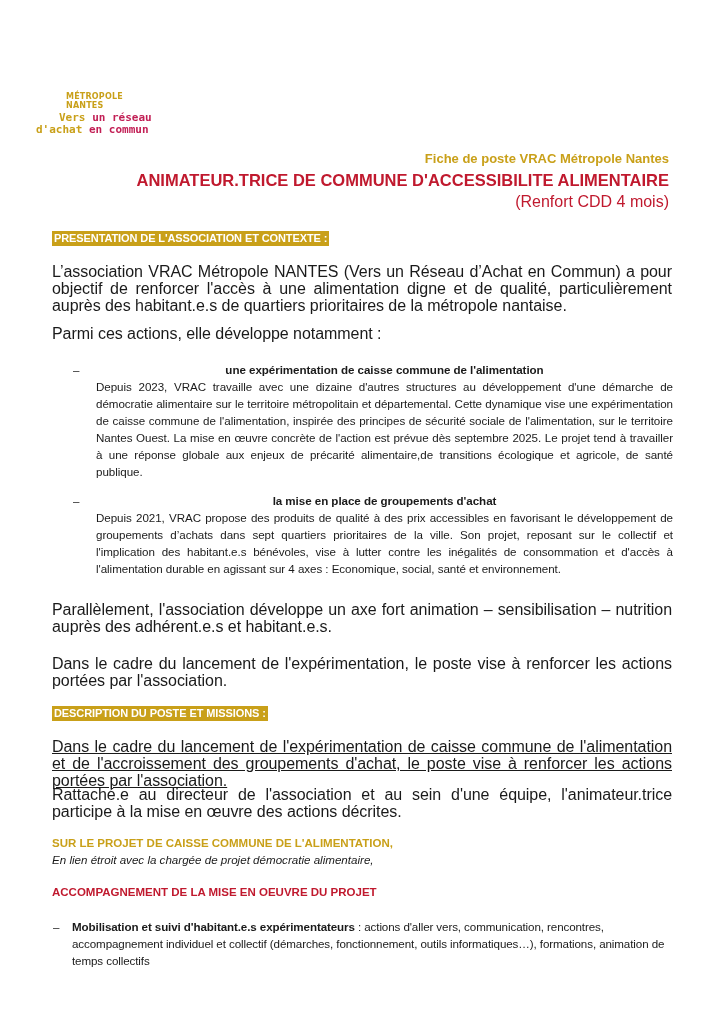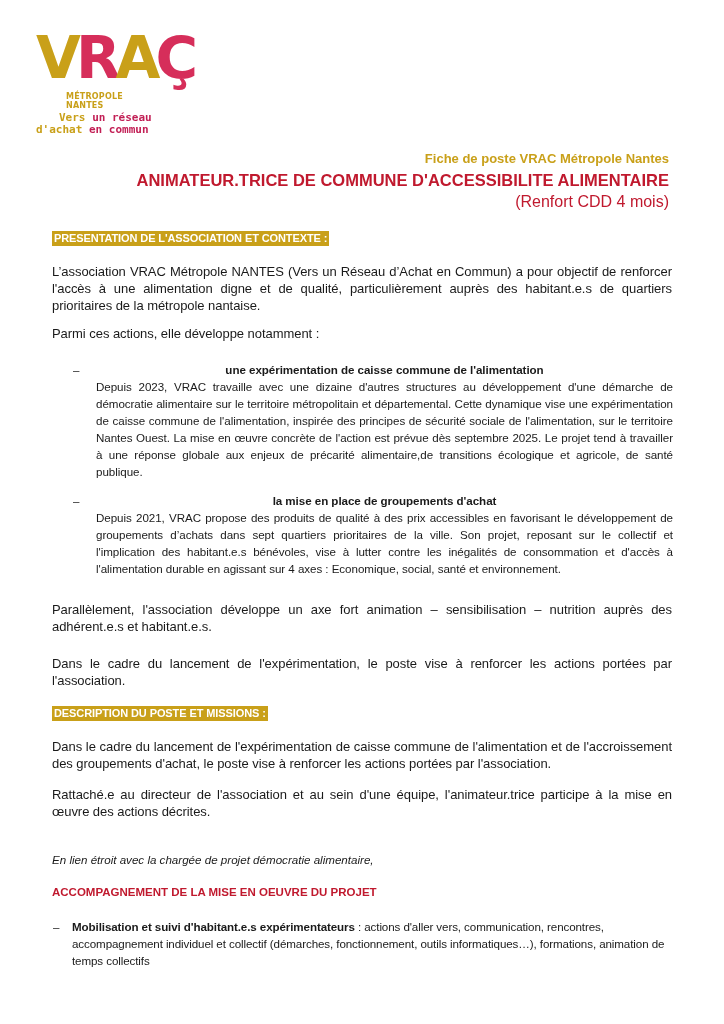--- a/index.html
+++ b/index.html
@@ -26,21 +26,21 @@
   
   .title-block { position: absolute; left: 0; top: 150px; width: 669px; text-align: right; }
   .kicker { font-weight: bold; font-size: 13px; color: #c9a019; line-height: 18px; }
   .main-title { font-weight: bold; font-size: 16.5px; color: #c0192e; line-height: 22px; margin-top: 1px; }
   .subtitle { font-size: 16px; color: #c0192e; line-height: 21px; padding-left: 24px; }
 
   
   .hl { position: absolute; left: 52px; background: #c9a019; color: #fff; font-weight: bold;
         font-size: 11px; line-height: 15px; padding: 0 2px; white-space: nowrap; letter-spacing: -0.1px; }
 
-  .para { position: absolute; left: 52px; width: 620px; font-size: 13px; line-height: 17px;
+  .para { position: absolute; left: 52px; width: 620px; font-size: 16px; line-height: 17px;
           text-align: justify; letter-spacing: -0.05px; }
 
   .bullet { position: absolute; left: 96px; width: 577px; font-size: 11.6px; line-height: 17px;
             text-align: justify; letter-spacing: -0.05px; }
   .bullet-dash { position: absolute; left: -23px; top: 0; font-weight: normal; }
   .bullet-title { font-weight: bold; display: block; text-align: center; }
 
   .sub-head-gold { position: absolute; left: 52px; font-weight: bold; font-size: 11.5px; color: #c9a019; line-height: 16px; }
   .sub-italic { position: absolute; left: 52px; font-style: italic; font-size: 11.6px; line-height: 16px; }
   .sub-head-red { position: absolute; left: 52px; font-weight: bold; font-size: 11.5px; color: #c0192e; line-height: 16px; }
@@ -48,23 +48,20 @@
   .bullet2 { position: absolute; left: 72px; width: 600px; font-size: 11.6px; line-height: 17px; letter-spacing: -0.1px; }
   .bullet2 .bullet-dash { left: -19px; }
   .bullet2 b { font-weight: bold; }
 </style>
 </head>
 <body>
 
 <div class="page">
 
   <div class="logo">
-    <div class="logo-mark">
-      <span class="v">V</span><span class="r">R</span><span class="a">A</span><span class="c">Ç</span>
-    </div>
     <div class="logo-sub">
       <div>MÉTROPOLE</div>
       <div>NANTES</div>
     </div>
     <div class="logo-tag">
       <div class="l1"><span class="y">Vers</span> <span class="p">un réseau</span></div>
       <div><span class="y">d'achat</span> <span class="p">en commun</span></div>
     </div>
   </div>
 
@@ -91,24 +88,25 @@
     <span class="bullet-title">la mise en place de groupements d'achat</span>
     <span>Depuis 2021, VRAC propose des produits de qualité à des prix accessibles en favorisant le développement de groupements d’achats dans sept quartiers prioritaires de la ville. Son projet, reposant sur le collectif et l'implication des habitant.e.s bénévoles, vise à lutter contre les inégalités de consommation et d'accès à l'alimentation durable en agissant sur 4 axes : Economique, social, santé et environnement.</span>
   </div>
 
   <div class="para" style="top:601px;">Parallèlement, l'association développe un axe fort animation – sensibilisation – nutrition auprès des adhérent.e.s et habitant.e.s.</div>
 
   <div class="para" style="top:655px;">Dans le cadre du lancement de l'expérimentation, le poste vise à renforcer les actions portées par l'association.</div>
 
   <div class="hl" style="top:706px;">DESCRIPTION DU POSTE ET MISSIONS :</div>
 
-  <div class="para" style="top:738px;">Dans le cadre du lancement de l'expérimentation de caisse commune de l'alimentation et de l'accroissement des groupements d'achat, le poste vise à renforcer les actions portées par l'association.</div>
+  <div class="para" style="top:738px;text-decoration:underline;">Dans le cadre du lancement de l'expérimentation de caisse commune de l'alimentation et de l'accroissement des groupements d'achat, le poste vise à renforcer les actions portées par l'association.</div>
 
   <div class="para" style="top:786px;">Rattaché.e au directeur de l'association et au sein d'une équipe, l'animateur.trice participe à  la mise en œuvre des actions décrites.</div>
 
+  <div class="sub-head-gold" style="top:835px;">SUR LE PROJET DE CAISSE COMMUNE DE L'ALIMENTATION,</div>
   <div class="sub-italic" style="top:852px;">En lien étroit avec la chargée de projet démocratie alimentaire,</div>
 
   <div class="sub-head-red" style="top:884px;">ACCOMPAGNEMENT DE LA MISE EN OEUVRE DU PROJET</div>
 
   <div class="bullet2" style="top:918px;">
     <span class="bullet-dash">–</span>
     <b>Mobilisation et suivi d'habitant.e.s expérimentateurs</b><span> : actions d'aller vers, communication, rencontres, accompagnement individuel et collectif (démarches, fonctionnement, outils informatiques…), formations, animation de temps collectifs</span>
   </div>
 
 </div>

